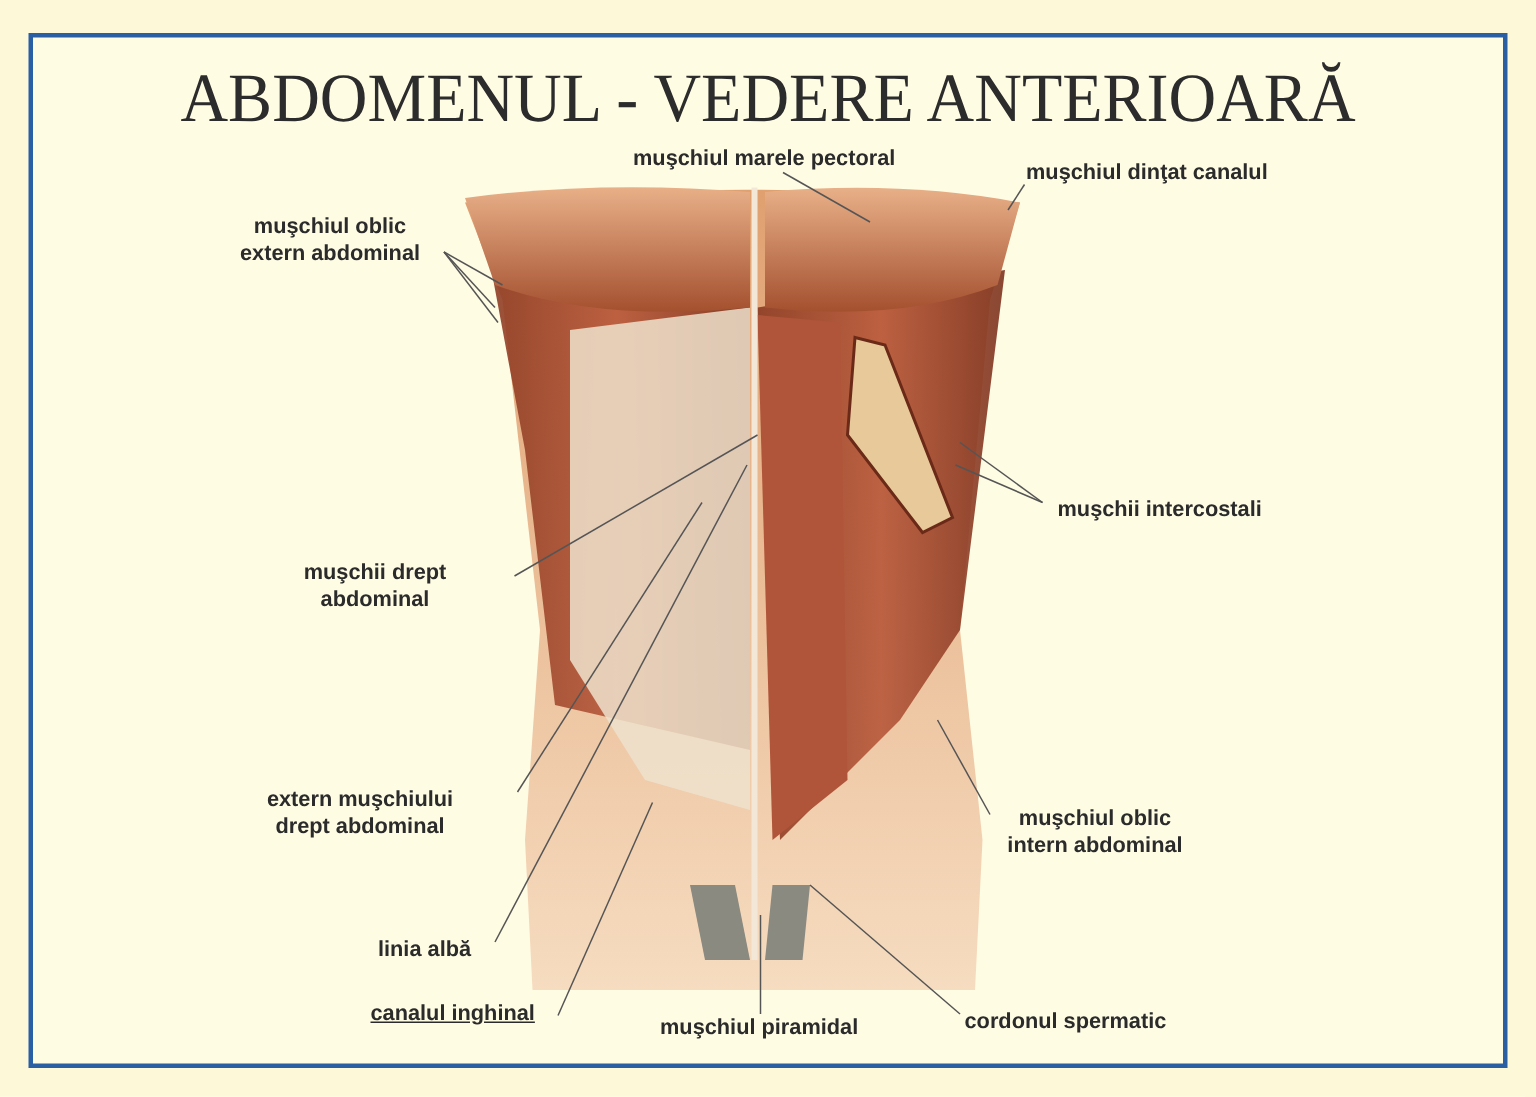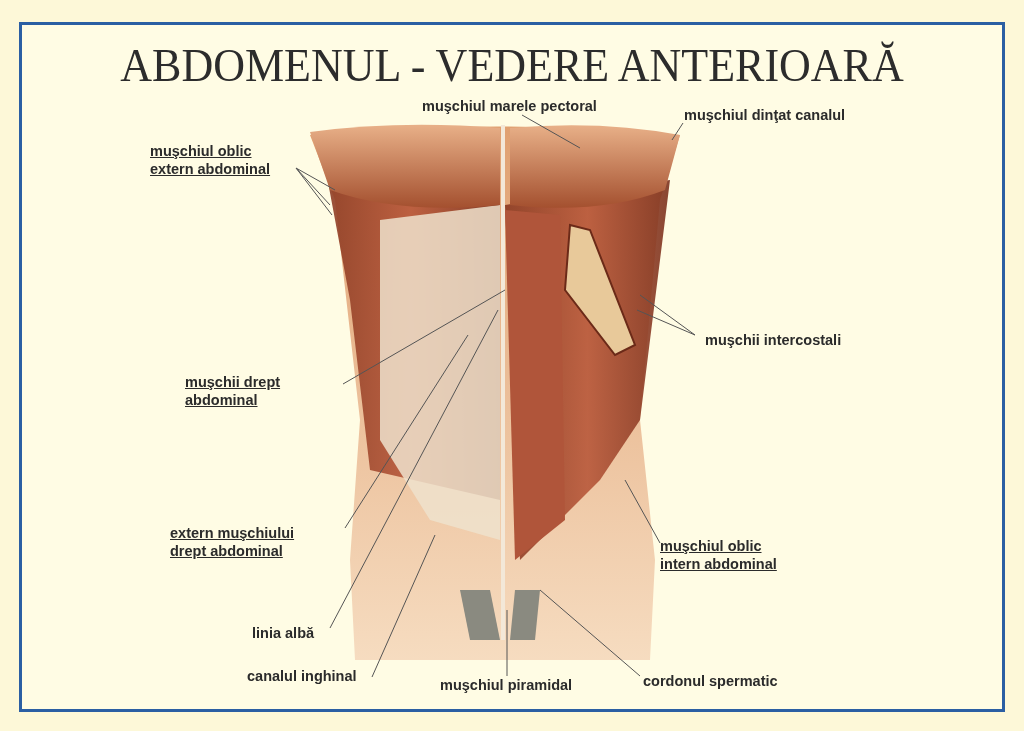--- a/index.html
+++ b/index.html
@@ -1,20 +1,20 @@
 <!DOCTYPE html>
 <html><head>
 <meta charset="utf-8">
 <style>
   html,body{margin:0;padding:0;}
   body{width:1024px;height:731px;background:#fdf8d8;position:relative;overflow:hidden;font-family:"Liberation Sans",sans-serif;}
   .frame{position:absolute;left:19px;top:22px;width:980px;height:684px;border:3px solid #2b5fa3;background:#fffce4;box-sizing:content-box;}
   .title{position:absolute;left:0;top:40px;width:1024px;text-align:center;font-family:"Liberation Serif",serif;font-size:44px;color:#2c2c2c;letter-spacing:0px;transform:scaleY(1.05);}
   .lbl{position:absolute;font-weight:bold;font-size:14.5px;color:#2b2b2b;line-height:18px;white-space:nowrap;}
-  .c{text-align:left;text-decoration:underline;}
+  .c{text-align:center;}
   svg.art{position:absolute;left:0;top:0;}
 </style>
 </head>
 <body>
 
 <div class="frame"></div>
 
 <svg class="art" width="1024" height="731">
   <defs>
     <linearGradient id="skin" x1="0" y1="0" x2="0" y2="1">
@@ -83,15 +83,15 @@
 </div>
 <div class="lbl c" style="left:170px;top:524px;width:140px;">
   <div>extern muşchiului</div>
   <div>drept abdominal</div>
 </div>
 <div class="lbl c" style="left:660px;top:537px;width:140px;">
   <div>muşchiul oblic</div>
   <div>intern abdominal</div>
 </div>
 <div class="lbl" style="left:252px;top:624px;">linia albă</div>
-<div class="lbl" style="left:247px;top:667px;">canalul inghinal</div>
+<div class="lbl" style="left:247px;top:667px;text-decoration:underline;">canalul inghinal</div>
 <div class="lbl" style="left:440px;top:676px;">muşchiul piramidal</div>
 <div class="lbl" style="left:643px;top:672px;">cordonul spermatic</div>
 
 </body></html>

